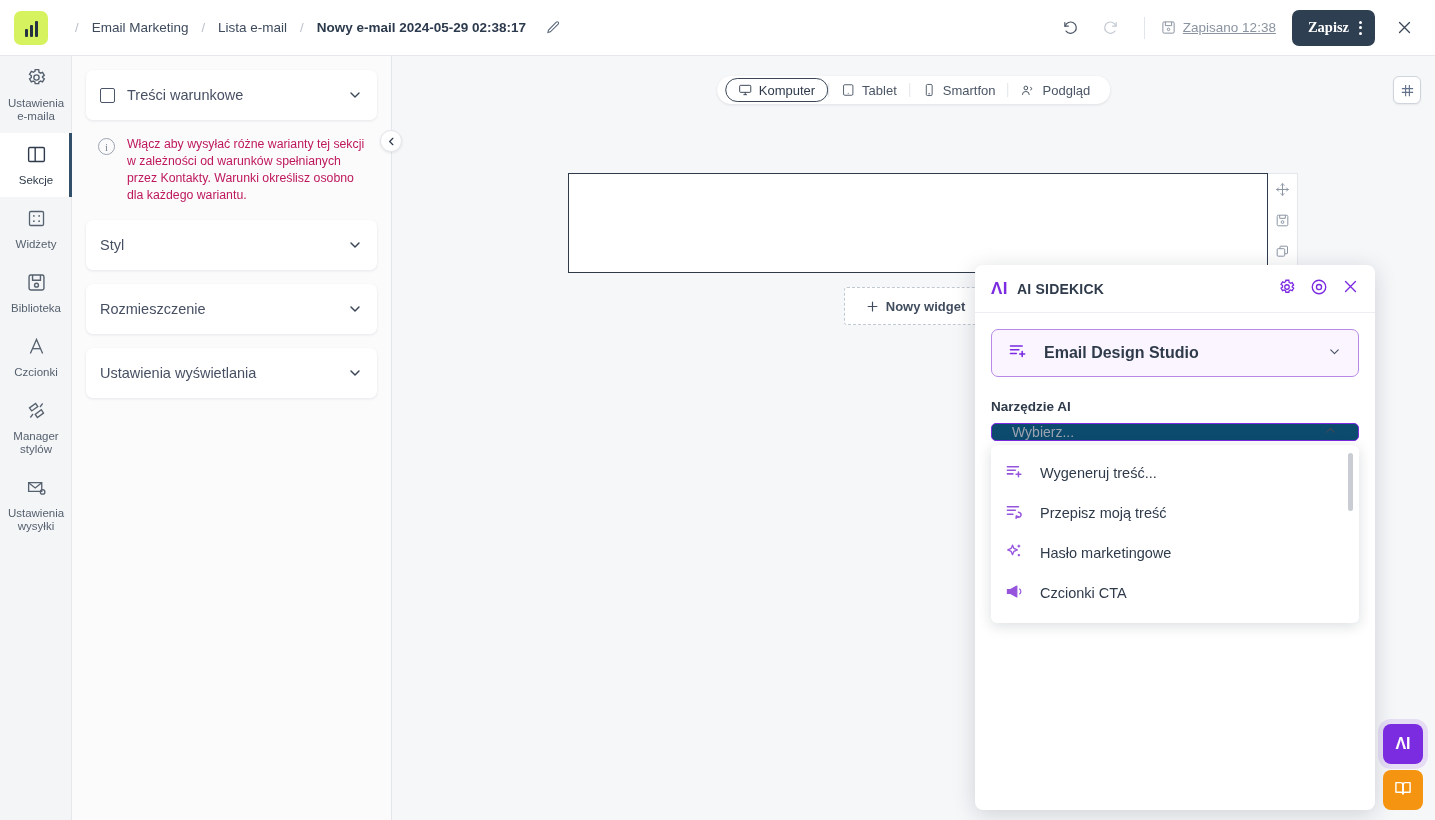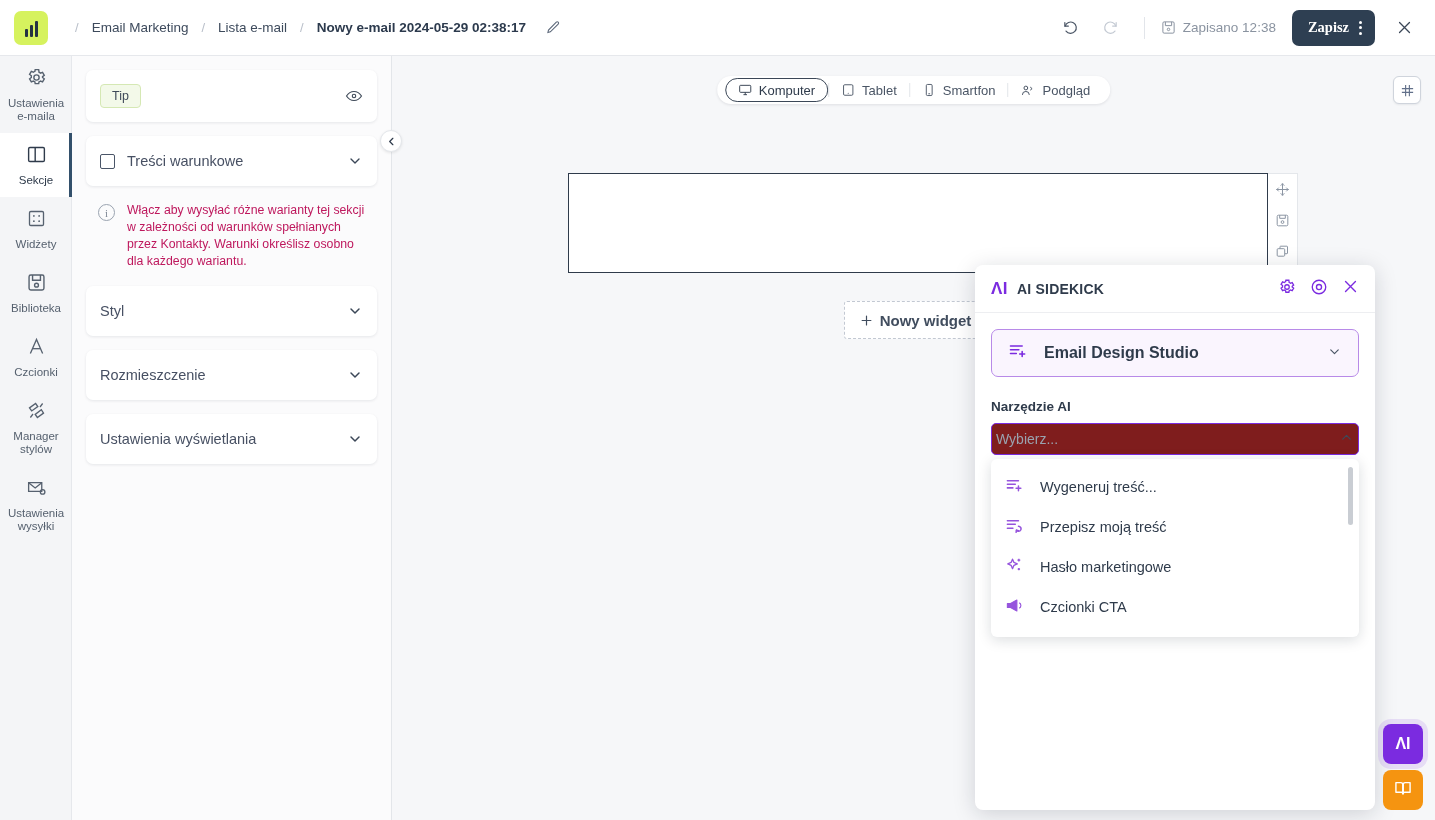--- a/index.html
+++ b/index.html
@@ -32,21 +32,21 @@
   .crumb {
     font-size: 13.5px; color: #3d4a5c; white-space: nowrap;
   }
   .crumb.current { font-weight: 600; color: #2c3a4d; }
   .pencil { margin-left: 20px; color: #5a6678; display:flex; align-items:center; }
 
   .topright { margin-left: auto; display: flex; align-items: center; gap: 6px; }
   .ticon { width: 34px; height: 34px; display:flex; align-items:center; justify-content:center; color:#4b5666; border-radius:6px; }
   .ticon.faded { color: #c4cad3; }
   .vsep { width: 1px; height: 22px; background: #e2e5ea; margin: 0 10px; }
-  .saved { display:flex; align-items:center; gap:7px; color:#8a93a0; font-size: 13.5px; white-space: nowrap; }
+  .saved { display:flex; align-items:center; gap:7px; color:#8a93a0; font-size: 13.5px; white-space: nowrap; text-decoration: underline; }
   .btn-save {
     background: #2e3f52; color: #fff; font-size: 14.5px; font-weight: 700;
     border-radius: 7px; height: 36px; display:flex; align-items:center;
     padding: 0 13px 0 16px; gap: 10px; margin-left: 10px; border: none; cursor: pointer;
     font-family: Liberation Serif, serif;
   }
   .kebab { display:flex; flex-direction:column; gap:2.5px; align-items:center; }
   .kebab b { width:3px; height:3px; border-radius:50%; background:#fff; display:block; }
   .closebtn { width: 34px; height:34px; display:flex;align-items:center;justify-content:center; color:#3b4757; margin-left: 6px; }
 
@@ -123,24 +123,24 @@
     position:absolute; left: 176px; top: 117px; width: 700px; height: 100px;
     background:#fff; border: 1.6px solid #2f3b4b;
   }
   .sidetools {
     position:absolute; left: 876px; top: 117px; width: 30px;
     background:#fff; border:1px solid #e4e7eb; border-left:none;
     display:flex; flex-direction:column; align-items:center; padding: 8px 0; gap: 12px;
     color:#8b95a3;
   }
   .newwidget {
-    position:absolute; left: 452px; top: 245px; width: 142px; height: 38px;
+    position:absolute; left: 452px; top: 231px; width: 142px; height: 38px;
     border: 1.4px dashed #c2c8d2; background:#fff; border-radius: 3px;
     display:flex; align-items:center; justify-content:center; gap: 6px;
-    font-size: 15px; font-weight:600; color:#414d5e; cursor:pointer;
+    font-size: 13px; font-weight:600; color:#414d5e; cursor:pointer;
   }
 
   
   .sidekick {
     position:absolute; left: 975px; top: 265px; width: 400px; height: 545px;
     background:#fff; border-radius: 8px; box-shadow: 0 4px 22px rgba(16,24,40,.17);
     z-index: 40; overflow: hidden;
   }
   .sk-head { height: 48px; display:flex; align-items:center; padding: 0 16px; border-bottom: 1px solid #edeef1; }
   .sk-logo { color:#7b2be0; font-size: 17px; font-weight: 700; letter-spacing: .5px; font-family: "Liberation Sans", sans-serif; }
@@ -150,22 +150,22 @@
 
   .studio {
     height: 48px; border: 1px solid #b88ae8; background: #faf5fe; border-radius: 7px;
     display:flex; align-items:center; padding: 0 16px; gap: 16px; cursor:pointer;
   }
   .studio .stxt { font-size: 16px; font-weight: 700; color:#2f3b4b; }
   .studio .chev { margin-left:auto; color:#4a5565; }
 
   .fieldlabel { font-size: 13.5px; font-weight: 700; color: #2f3b4b; margin: 22px 0 9px; }
   .select {
-    height: 32px; border: 1.4px solid #7b2be0; border-radius: 5px; background:#7f1d1d;
-    display:flex; align-items:center; padding: 0 4px; cursor:pointer;
+    height: 18px; border: 1.4px solid #7b2be0; border-radius: 5px; background:#0c4a6e;
+    display:flex; align-items:center; padding: 0 20px; cursor:pointer;
   }
   .select .ph { font-size: 14px; color:#9aa3af; }
   .select .chev { margin-left:auto; color:#3f4a59; }
 
   .menu {
     margin-top: 4px; background:#fff; border-radius: 6px;
     box-shadow: 0 3px 14px rgba(16,24,40,.15); padding: 8px 0 10px;
     position: relative; overflow: hidden;
   }
   .mitem { height: 40px; display:flex; align-items:center; padding: 0 14px; gap: 16px; cursor:pointer; }
@@ -317,31 +317,20 @@
 
   <div class="panel">
 
     <div class="collapse-btn">
       <svg width="11" height="11" viewBox="0 0 24 24" fill="none" stroke="currentColor" stroke-width="2.6" stroke-linecap="round" stroke-linejoin="round">
           <path d="M15 5l-7 7 7 7"></path>
         </svg>
     </div>
 
     <div class="pbody">
-      <div class="card">
-        <div class="row-tip">
-          <span class="badge-tip">Tip</span>
-          <span class="eye">
-            <svg width="18" height="18" viewBox="0 0 24 24" fill="none" stroke="currentColor" stroke-width="1.5">
-                <path d="M2 12s3.8-6 10-6 10 6 10 6-3.8 6-10 6-10-6-10-6z"></path>
-                <circle cx="12" cy="12" r="2.3"></circle>
-              </svg>
-          </span>
-        </div>
-      </div>
 
       <div class="card">
         <div class="acc">
           <span class="cbox"></span>
           <span class="alabel">Treści warunkowe</span>
           <span class="chev">
             <svg width="16" height="16" viewBox="0 0 24 24" fill="none" stroke="currentColor" stroke-width="2" stroke-linecap="round" stroke-linejoin="round">
                 <path d="M6 9l6 6 6-6"></path>
               </svg>
           </span>

